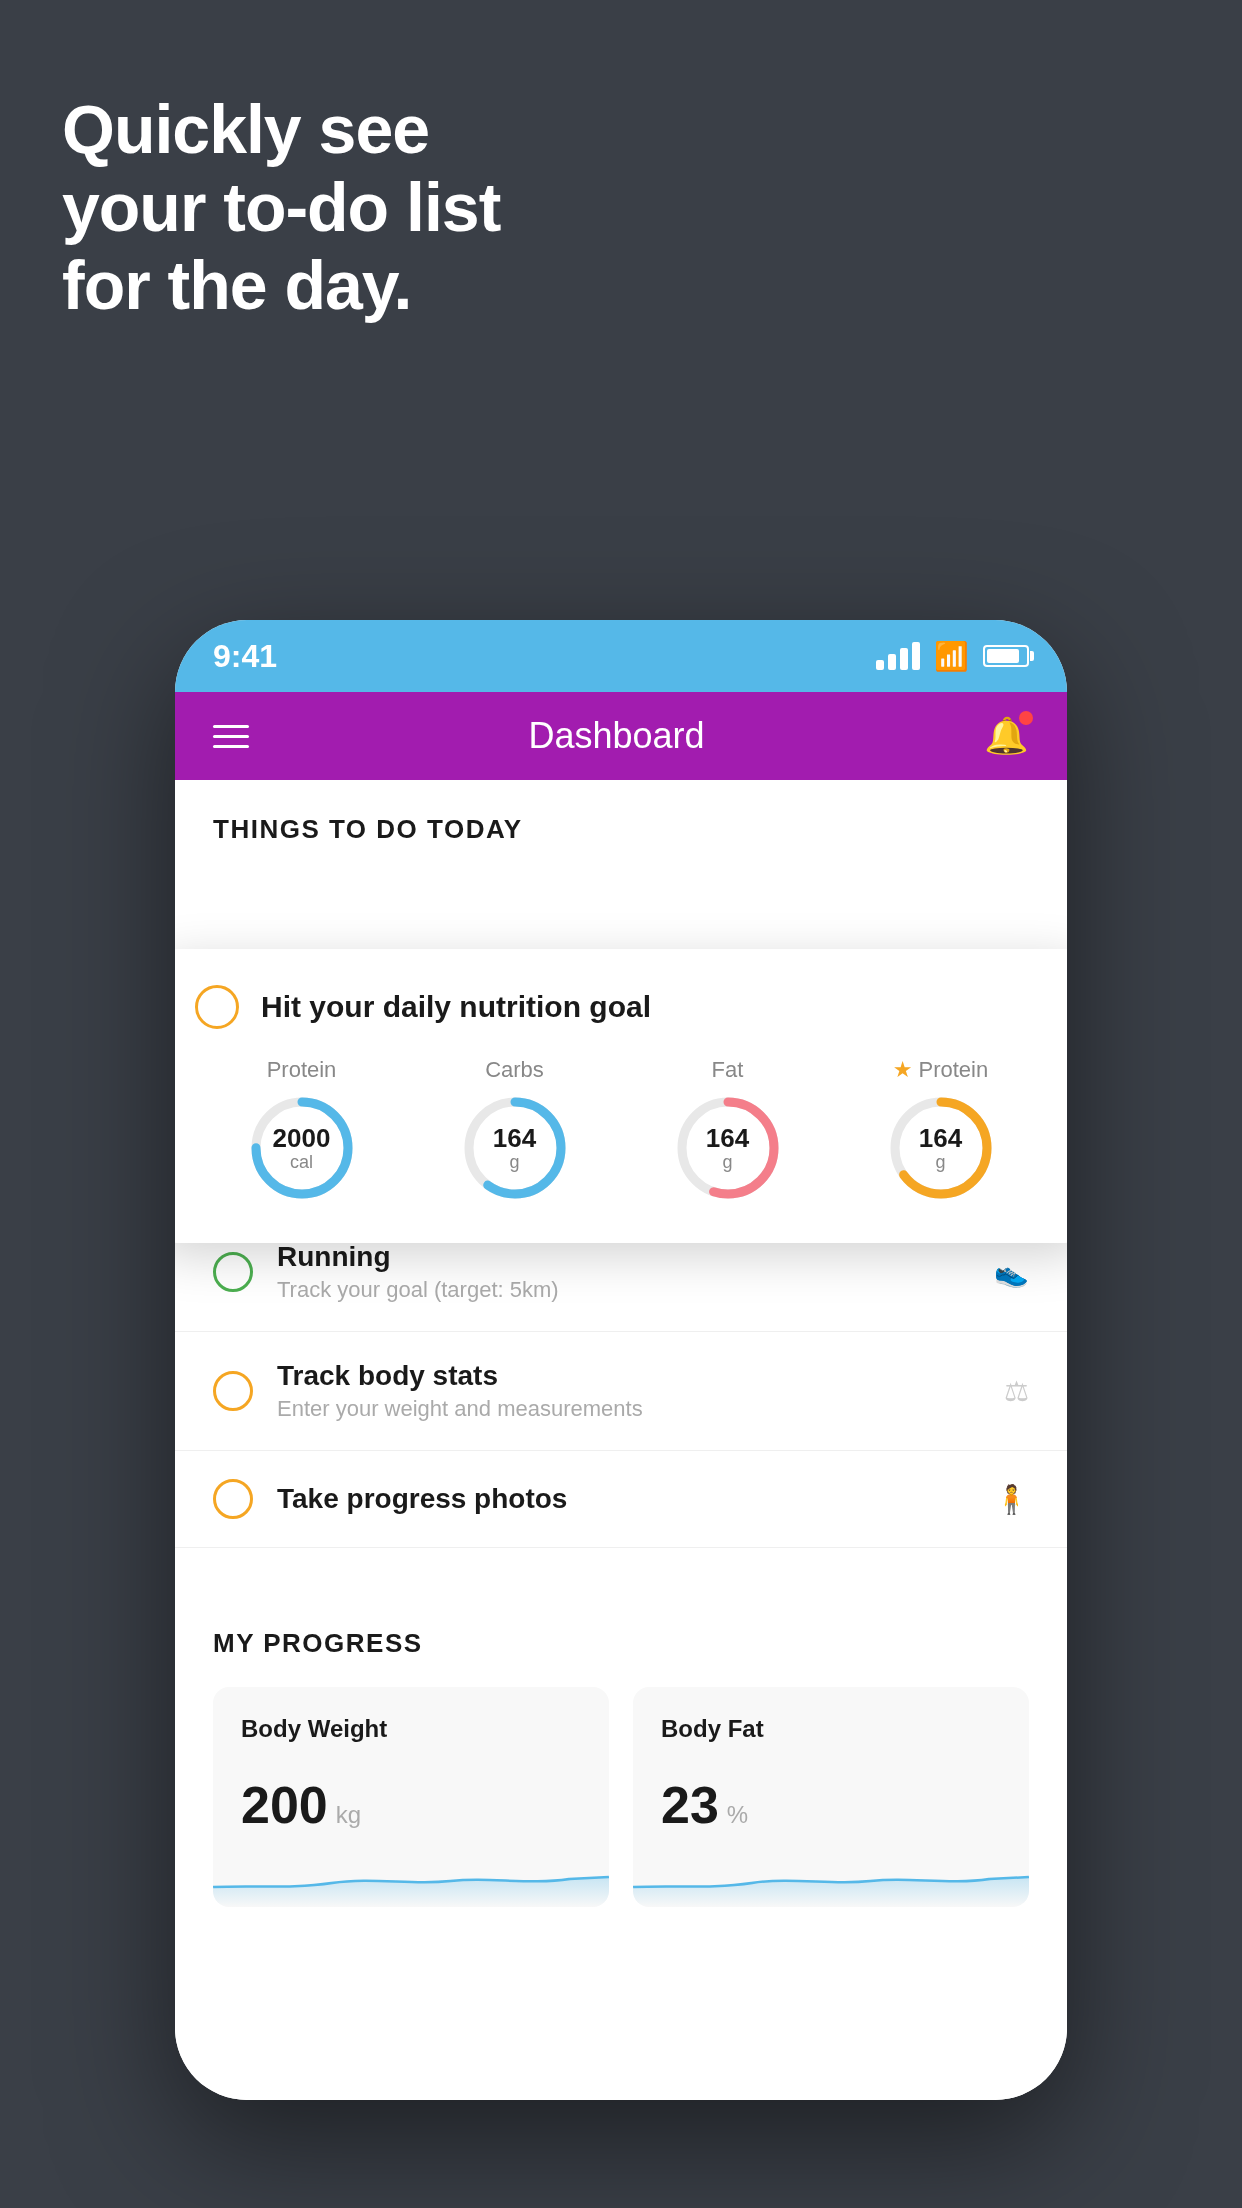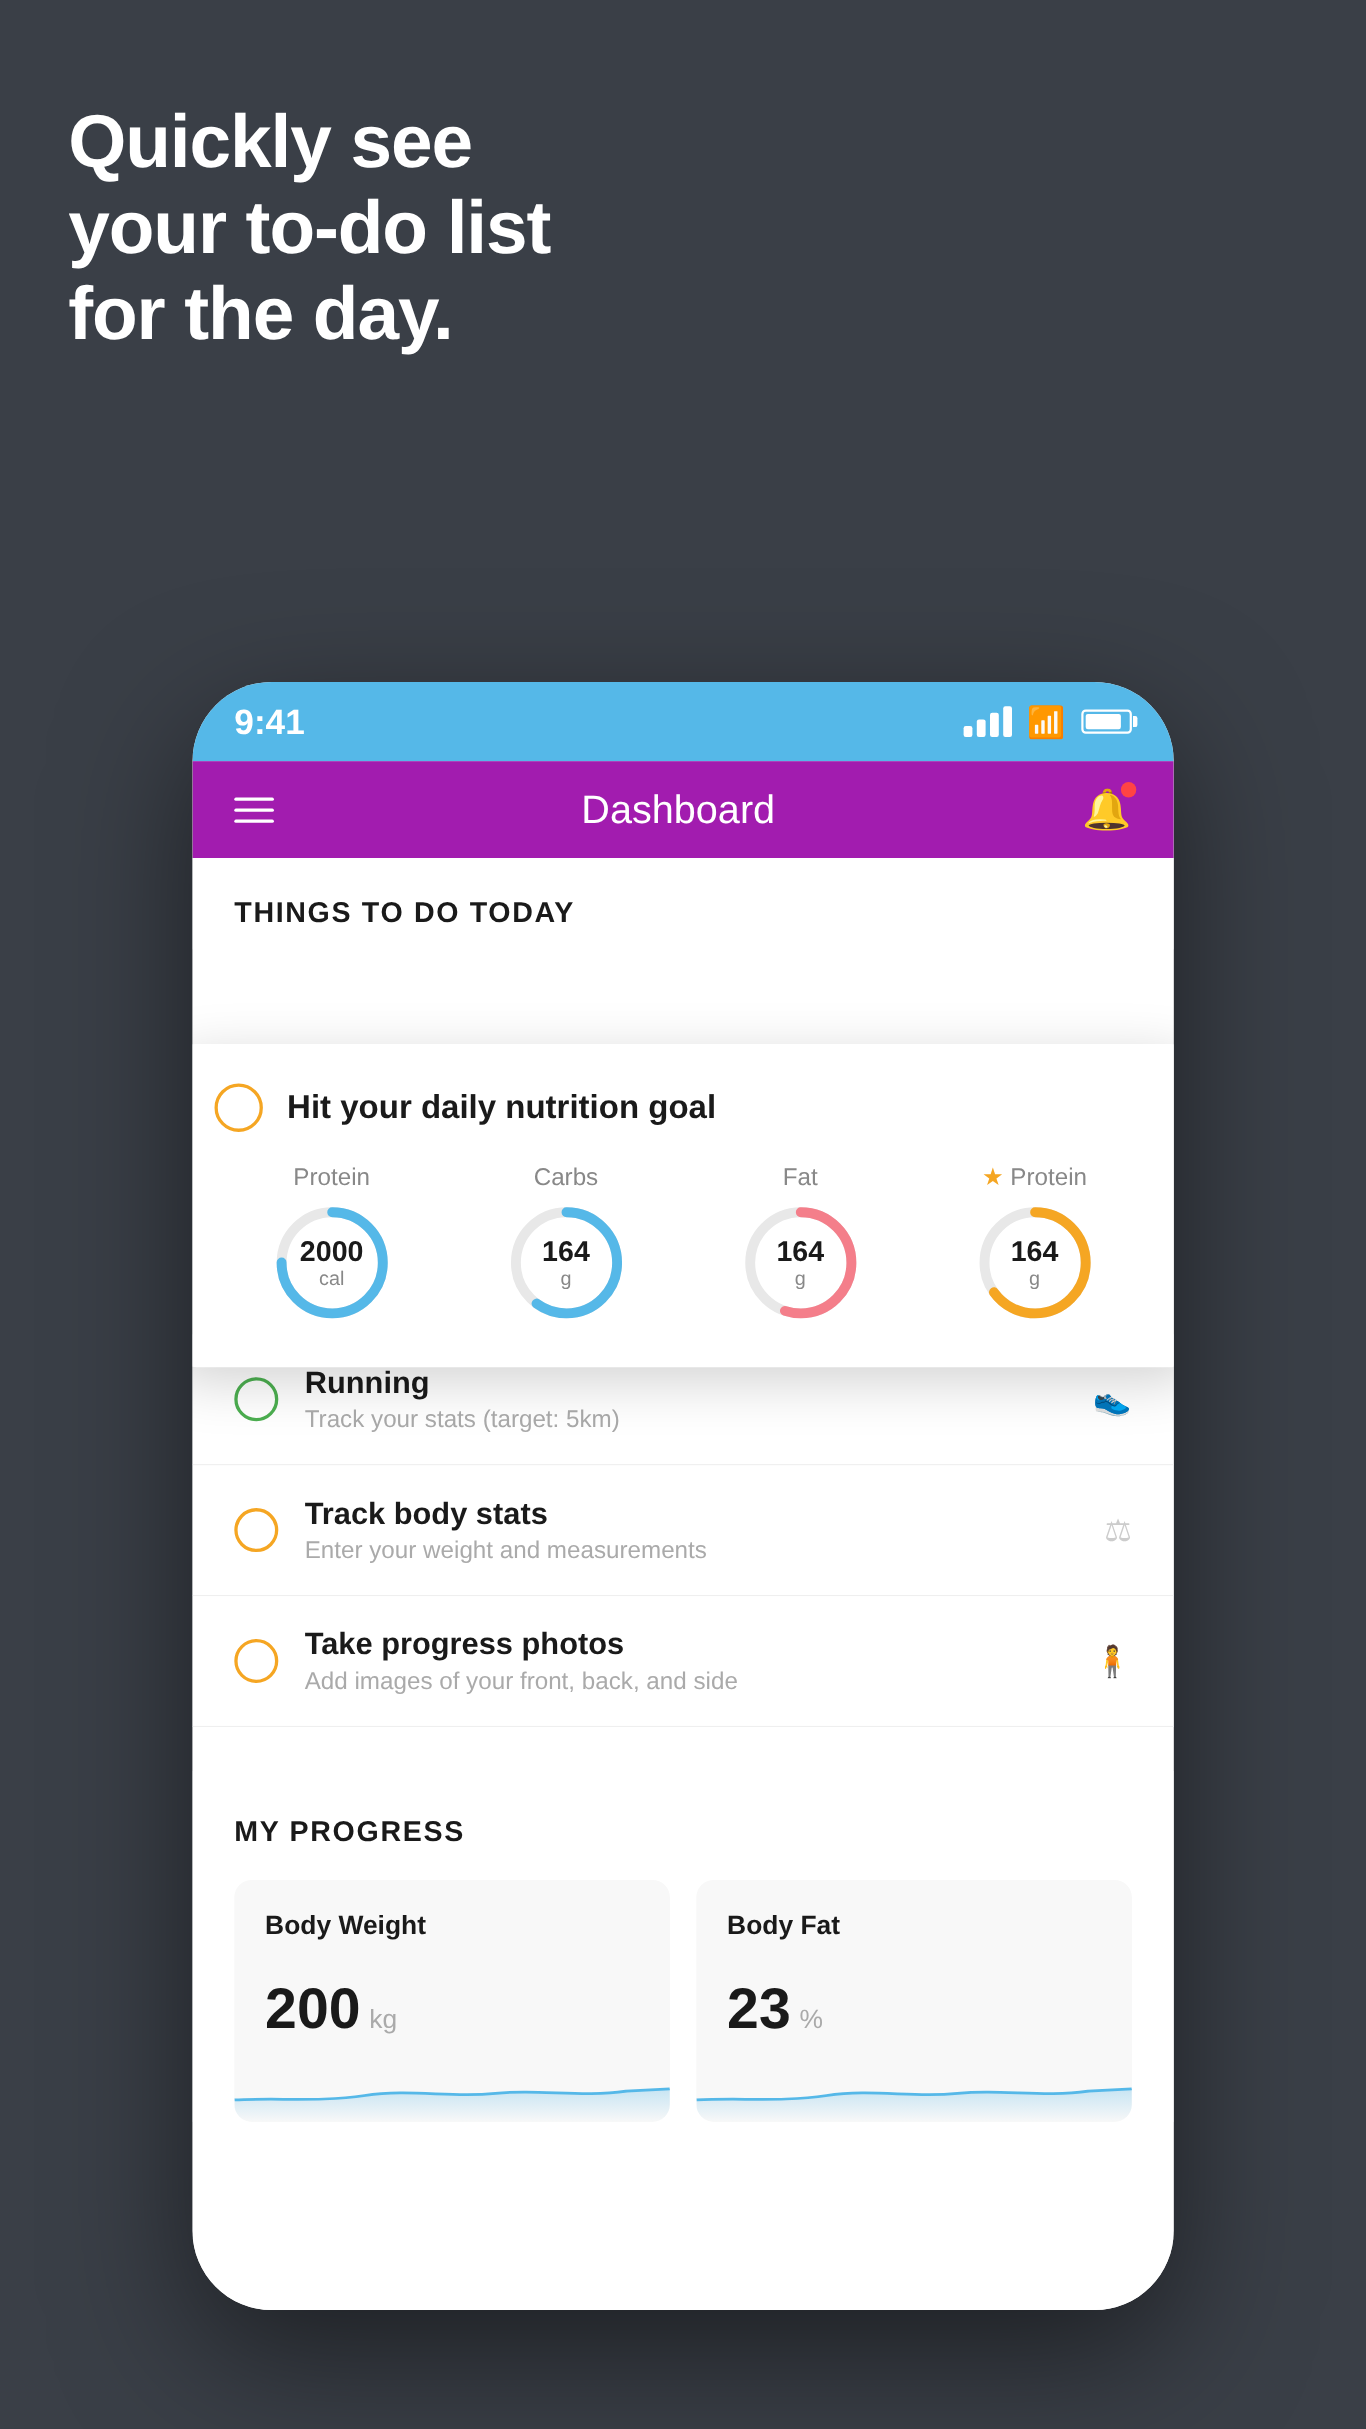--- a/index.html
+++ b/index.html
@@ -460,37 +460,36 @@
           </div>
       </div>
     </div>
 
     <div class="todo-list" id="todo-list">
 
     <div class="todo-item">
           <div class="todo-circle green"></div>
           <div class="todo-text">
             <div class="todo-title">Running</div>
-            <div class="todo-subtitle">Track your stats (target: 5km)</div>
+            <div class="todo-subtitle">Track your goal (target: 5km)</div>
           </div>
           <div class="todo-icon-right">👟</div>
         </div>
         <div class="todo-item">
           <div class="todo-circle yellow"></div>
           <div class="todo-text">
             <div class="todo-title">Track body stats</div>
             <div class="todo-subtitle">Enter your weight and measurements</div>
           </div>
           <div class="todo-icon-right">⚖</div>
         </div>
         <div class="todo-item">
           <div class="todo-circle yellow2"></div>
           <div class="todo-text">
             <div class="todo-title">Take progress photos</div>
-            <div class="todo-subtitle">Add images of your front, back, and side</div>
           </div>
           <div class="todo-icon-right">🧍</div>
         </div>
       </div>
 
     <div class="progress-section">
       <div class="progress-title">MY PROGRESS</div>
       <div class="progress-cards" id="progress-cards">
 
       <div class="progress-card">

